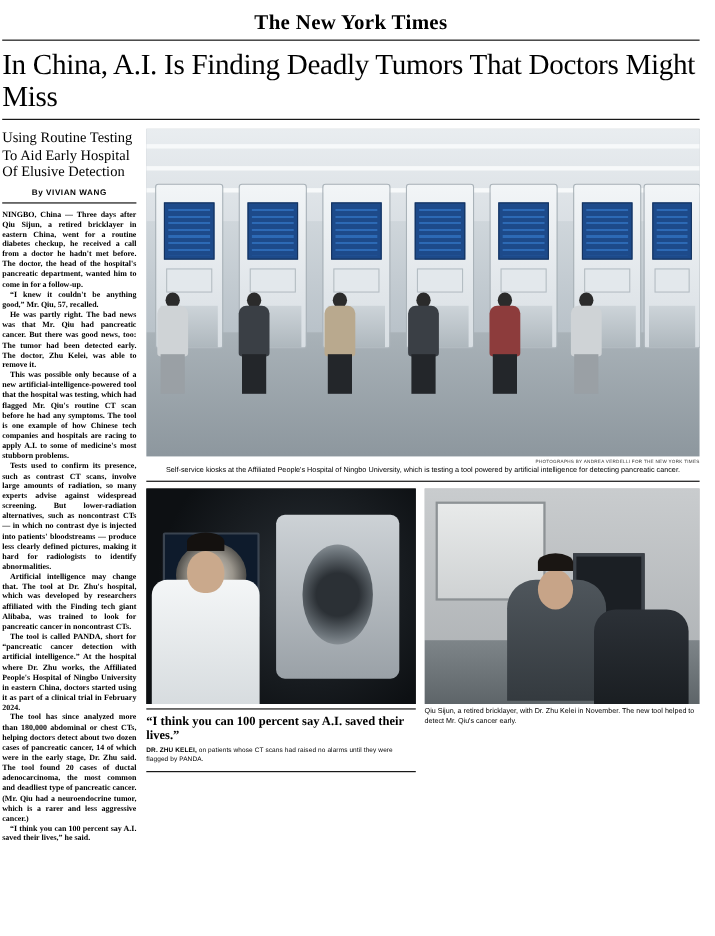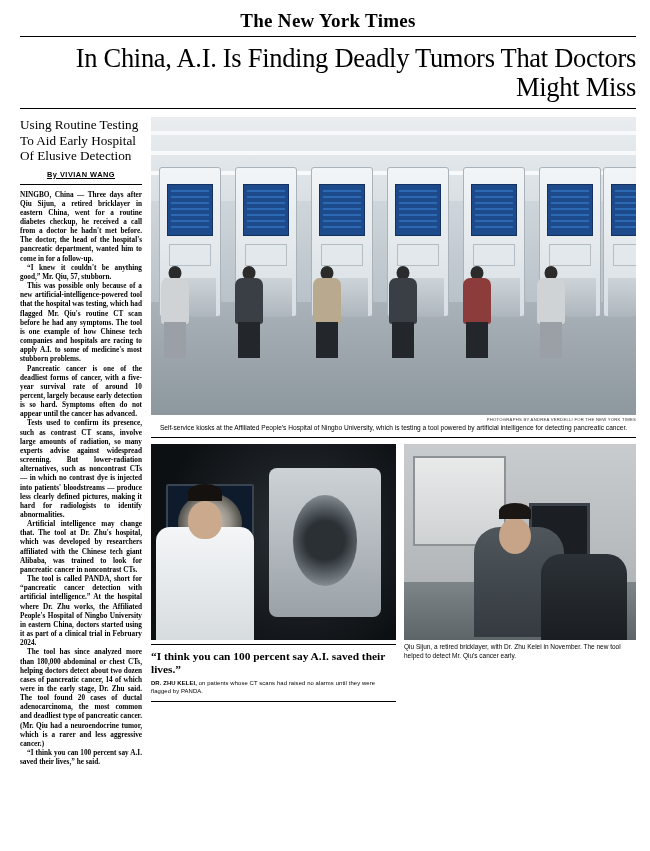--- a/index.html
+++ b/index.html
@@ -8,42 +8,42 @@
     width: 650px;
     height: 851px;
     background: #ffffff;
     font-family: "Liberation Serif", serif;
     color: #000;
     overflow: hidden;
   }
   .page {
     width: 650px;
     height: 659px;
-    padding: 8px 14px 6px 20px;
+    padding: 8px 14px 6px 2px;
     position: relative;
   }
 
   
   .masthead {
     text-align: center;
     font-family: "Liberation Serif", serif;
     font-weight: bold;
     font-size: 19px;
     letter-spacing: 0.3px;
     padding-top: 2px;
     padding-bottom: 4px;
   }
   .masthead-rule {
     border-bottom: 1.3px solid #000;
     margin-bottom: 7px;
   }
 
   
   .headline {
-    text-align: right;
+    text-align: left;
     font-family: "Liberation Serif", serif;
     font-size: 26.5px;
     line-height: 1.08;
     font-weight: normal;
     letter-spacing: -0.3px;
     margin: 2px 0 7px 0;
   }
   .headline-rule {
     border-bottom: 1.1px solid #000;
     margin-bottom: 8px;
@@ -72,21 +72,20 @@
   }
   .byline {
     text-align: center;
     font-family: "Liberation Sans", sans-serif;
     font-size: 7.4px;
     font-weight: bold;
     letter-spacing: 0.5px;
     margin: 5px 0 6px 0;
     border-bottom: 0.8px solid #000;
     padding-bottom: 5px;
-    text-decoration: underline;
   }
 
   
   .body-text p {
     margin: 0;
     font-size: 7.25px;
     line-height: 1.265;
     text-align: justify;
     text-indent: 7px;
     hyphens: auto;
@@ -329,25 +328,25 @@
 
     <div class="col-left">
       <div class="deck">
         <div>Using Routine Testing</div>
         <div>To Aid Early Hospital</div>
         <div>Of Elusive Detection</div>
       </div>
       <div class="byline">By VIVIAN WANG</div>
       <div class="body-text">
         <p class="first">NINGBO, China — Three days after Qiu Sijun, a retired bricklayer in eastern China, went for a routine diabetes checkup, he received a call from a doctor he hadn't met before. The doctor, the head of the hospital's pancreatic department, wanted him to come in for a follow-up.</p>
-        <p>“I knew it couldn't be anything good,” Mr. Qiu, 57, stubborn.</p>
+        <p>“I knew it couldn't be anything good,” Mr. Qiu, 57, recalled.</p>
+        <p>He was partly right. The bad news was that Mr. Qiu had pancreatic cancer. But there was good news, too: The tumor had been detected early. The doctor, Zhu Kelei, was able to remove it.</p>
         <p>This was possible only because of a new artificial-intelligence-powered tool that the hospital was testing, which had flagged Mr. Qiu's routine CT scan before he had any symptoms. The tool is one example of how Chinese tech companies and hospitals are racing to apply A.I. to some of medicine's most stubborn problems.</p>
-        <p>Pancreatic cancer is one of the deadliest forms of cancer, with a five-year survival rate of around 10 percent, largely because early detection is so hard. Symptoms often do not appear until the cancer has advanced.</p>
         <p>Tests used to confirm its presence, such as contrast CT scans, involve large amounts of radiation, so many experts advise against widespread screening. But lower-radiation alternatives, such as noncontrast CTs — in which no contrast dye is injected into patients' bloodstreams — produce less clearly defined pictures, making it hard for radiologists to identify abnormalities.</p>
-        <p>Artificial intelligence may change that. The tool at Dr. Zhu's hospital, which was developed by researchers affiliated with the Chinese tech giant Alibaba, was trained to look for pancreatic cancer in noncontrast CTs.</p>
+        <p>Artificial intelligence may change that. The tool at Dr. Zhu's hospital, which was developed by researchers affiliated with the Finding tech giant Alibaba, was trained to look for pancreatic cancer in noncontrast CTs.</p>
         <p>The tool is called PANDA, short for “pancreatic cancer detection with artificial intelligence.” At the hospital where Dr. Zhu works, the Affiliated People's Hospital of Ningbo University in eastern China, doctors started using it as part of a clinical trial in February 2024.</p>
         <p>The tool has since analyzed more than 180,000 abdominal or chest CTs, helping doctors detect about two dozen cases of pancreatic cancer, 14 of which were in the early stage, Dr. Zhu said. The tool found 20 cases of ductal adenocarcinoma, the most common and deadliest type of pancreatic cancer. (Mr. Qiu had a neuroendocrine tumor, which is a rarer and less aggressive cancer.)</p>
         <p>“I think you can 100 percent say A.I. saved their lives,” he said.</p>
 
       </div>
     </div>
 
     <div class="col-right">
 
       <div class="photo-main">

